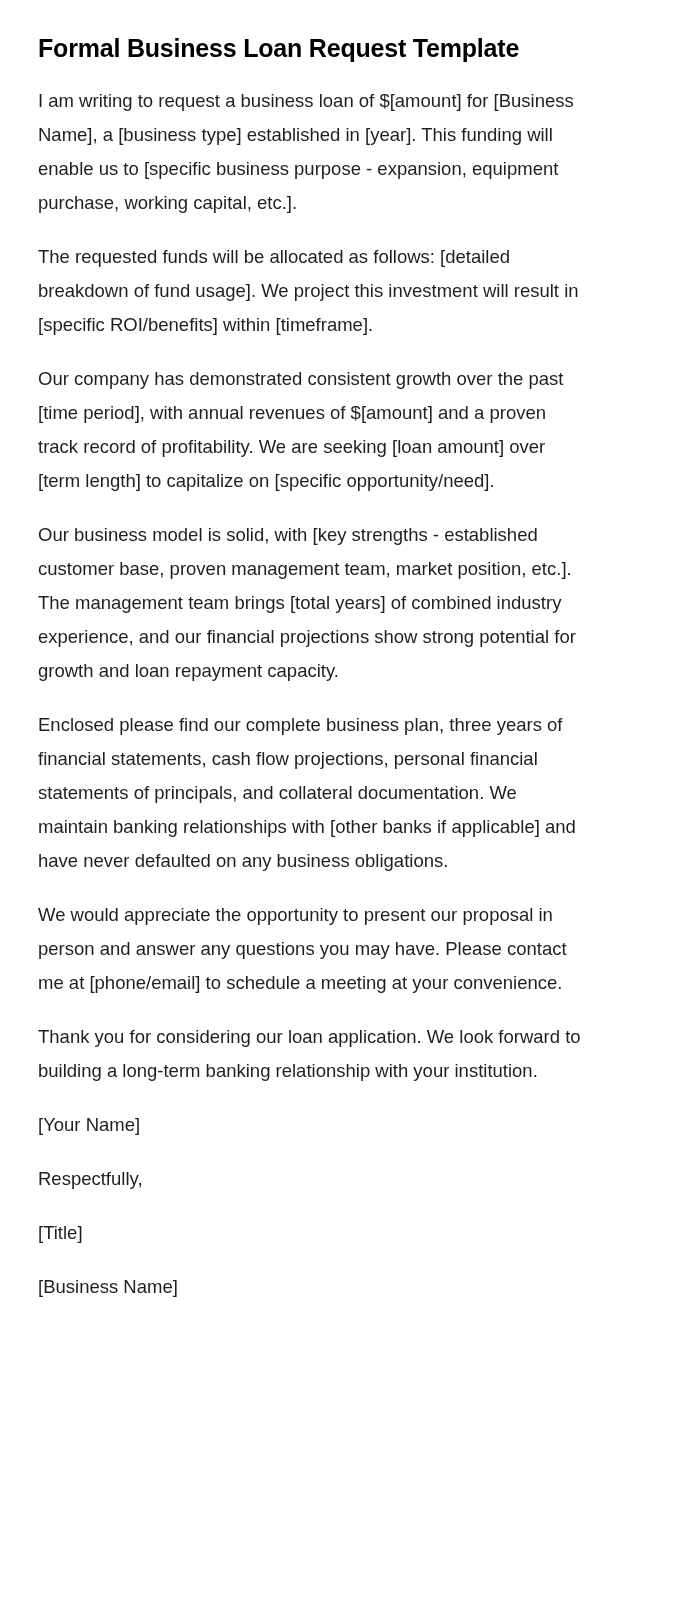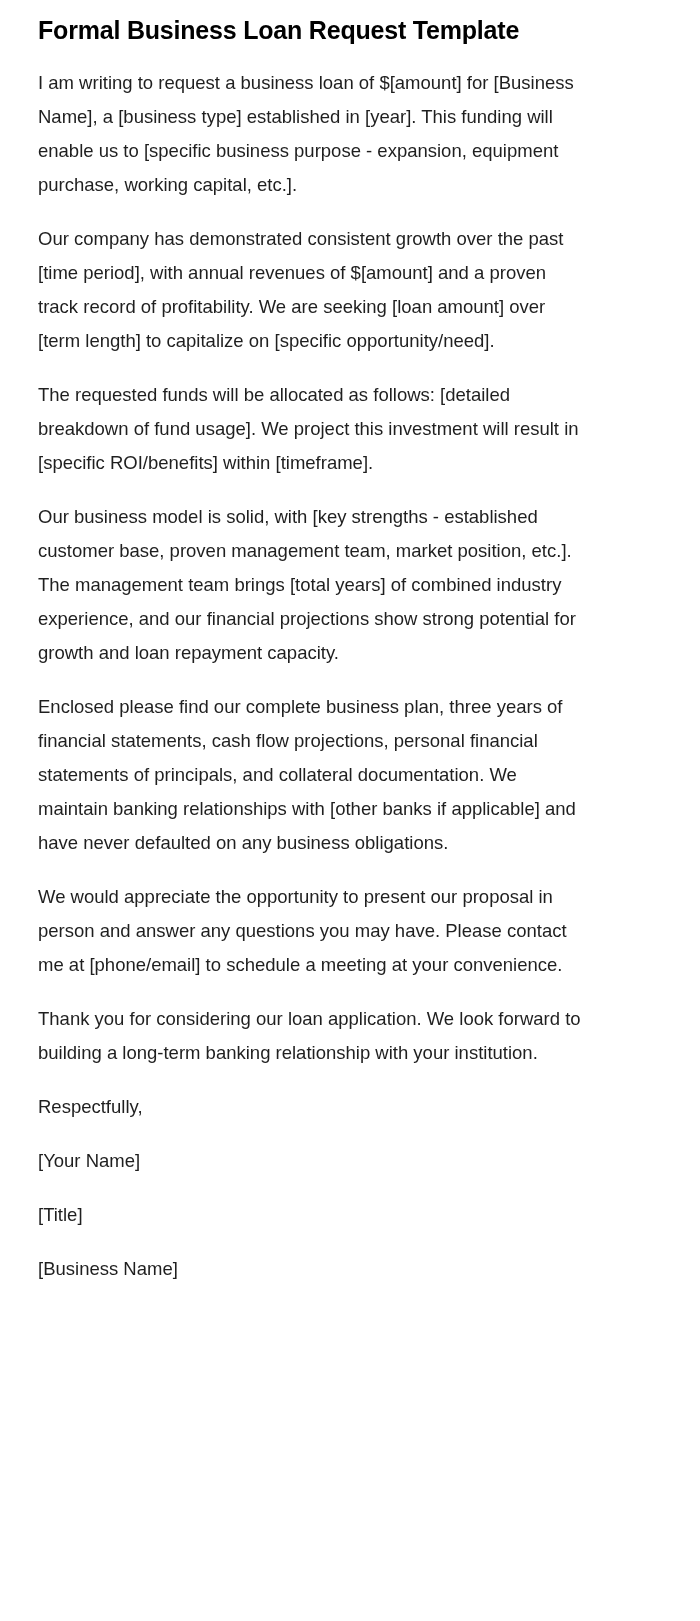--- a/index.html
+++ b/index.html
@@ -14,21 +14,21 @@
     min-height: 1621px;
     font-family: "Liberation Sans", sans-serif;
     color: #1a1a1a;
     -webkit-font-smoothing: antialiased;
   }
 
   .document {
     width: 628px;
     min-height: 1621px;
     box-sizing: border-box;
-    padding: 14px 38px 60px 38px;
+    padding: 32px 38px 60px 38px;
     background: #ffffff;
   }
 
   .doc-title {
     font-size: 25px;
     font-weight: 700;
     line-height: 32px;
     letter-spacing: -0.2px;
     color: #000000;
     margin: 0 0 20px 0;
@@ -64,34 +64,34 @@
 <div class="document">
 
   <h1 class="doc-title">Formal Business Loan Request Template</h1>
 
   <div class="doc-body">
 
 
 
     <p class="para">I am writing to request a business loan of $[amount] for [Business Name], a [business type] established in [year]. This funding will enable us to [specific business purpose - expansion, equipment purchase, working capital, etc.].</p>
 
+    <p class="para">The requested funds will be allocated as follows: [detailed breakdown of fund usage]. We project this investment will result in [specific ROI/benefits] within [timeframe].</p>
+
     <p class="para">Our company has demonstrated consistent growth over the past [time period], with annual revenues of $[amount] and a proven track record of profitability. We are seeking [loan amount] over [term length] to capitalize on [specific opportunity/need].</p>
-
-    <p class="para">The requested funds will be allocated as follows: [detailed breakdown of fund usage]. We project this investment will result in [specific ROI/benefits] within [timeframe].</p>
 
     <p class="para">Our business model is solid, with [key strengths - established customer base, proven management team, market position, etc.]. The management team brings [total years] of combined industry experience, and our financial projections show strong potential for growth and loan repayment capacity.</p>
 
     <p class="para">Enclosed please find our complete business plan, three years of financial statements, cash flow projections, personal financial statements of principals, and collateral documentation. We maintain banking relationships with [other banks if applicable] and have never defaulted on any business obligations.</p>
 
     <p class="para">We would appreciate the opportunity to present our proposal in person and answer any questions you may have. Please contact me at [phone/email] to schedule a meeting at your convenience.</p>
 
     <p class="para">Thank you for considering our loan application. We look forward to building a long-term banking relationship with your institution.</p>
 
+    <p class="para short">[Your Name]</p>
+
     <p class="para short">Respectfully,</p>
-
-    <p class="para short">[Your Name]</p>
 
     <p class="para short">[Title]</p>
 
     <p class="para short">[Business Name]</p>
 
   </div>
 </div>
 
 </body></html>

